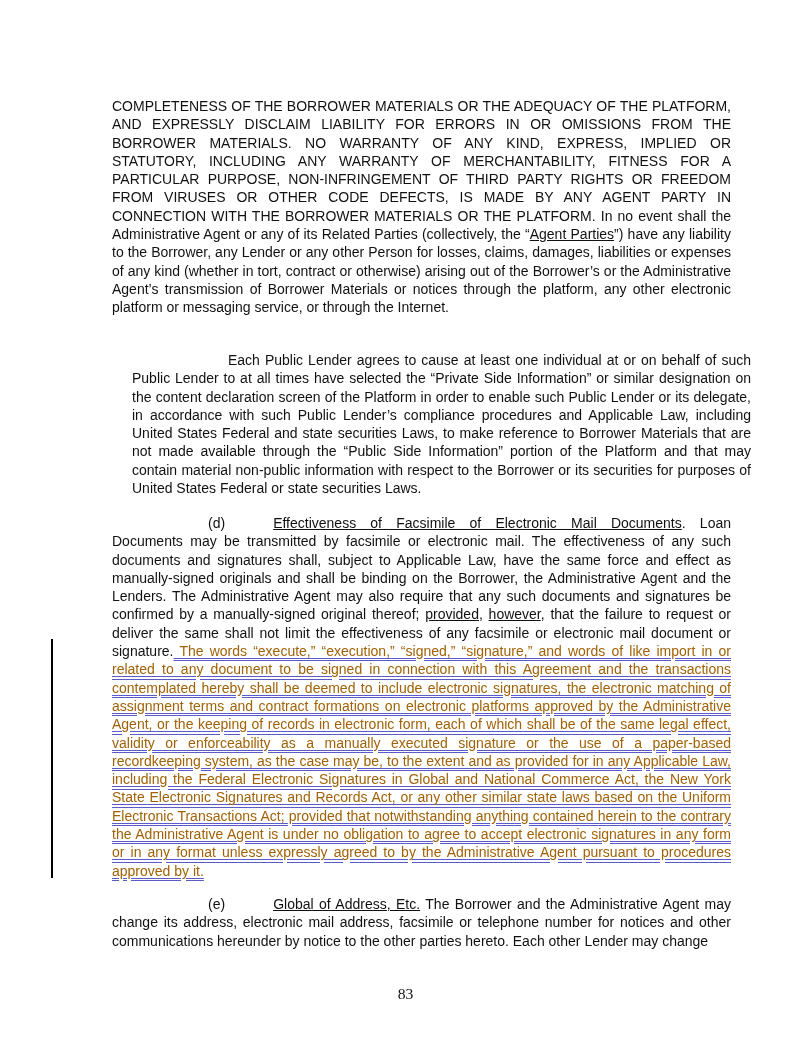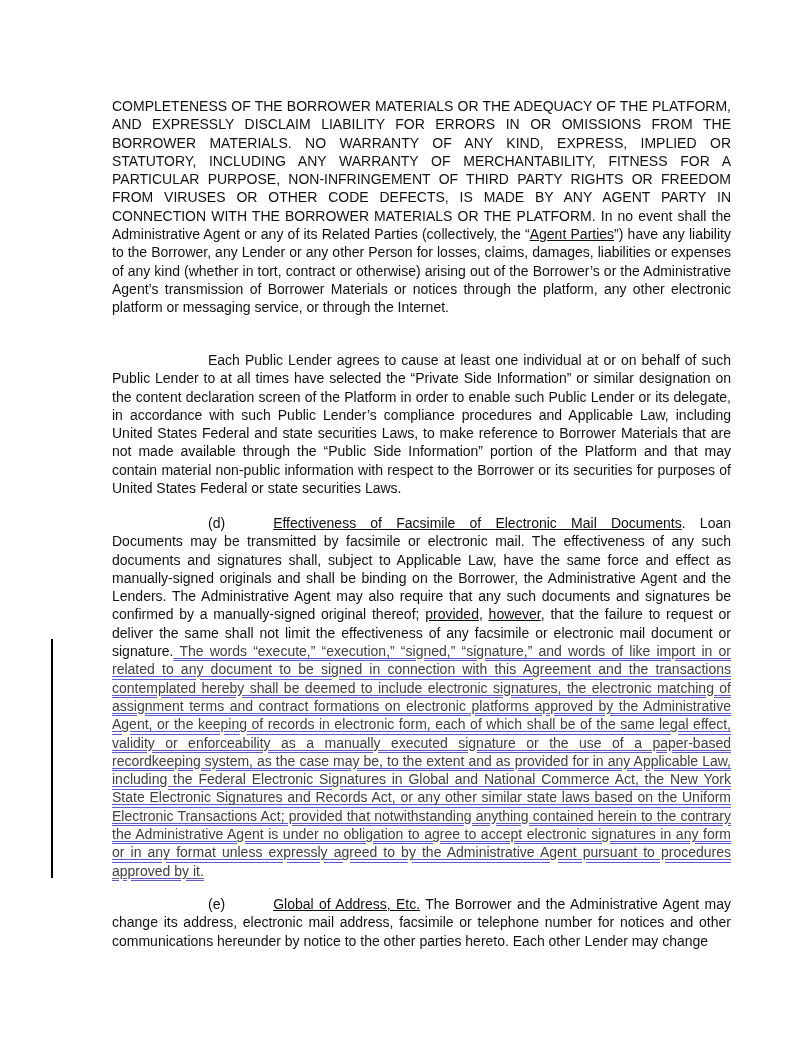--- a/index.html
+++ b/index.html
@@ -9,26 +9,26 @@
   }
   .text {
     position: absolute; left: 112px; width: 619px;
     font-family: Liberation Sans, sans-serif;
     font-size: 14px; line-height: 18.3px; color: #111;
     text-align: justify;
   }
   .text p { margin: 0; }
   .indent { text-indent: 96px; }
   .p1 { top: 97px; }
-  .p2 { top: 351px; }
+  .p2 { top: 351px; margin-left: 20px; }
   .p3 { top: 514px; }
   .p4 { top: 895px; }
   .u { text-decoration: underline; }
   .ins {
-    color: #404040;
+    color: #a16207;
     text-decoration-line: underline;
     text-decoration-style: double;
     text-decoration-color: #5a5ac8;
     text-underline-offset: 2px;
   }
   .tab { display: inline-block; width: 48px; }
   .change-bar {
     position: absolute; left: 51px; top: 639px; width: 2px; height: 239px; background: #000;
   }
   .page-number {
@@ -58,13 +58,14 @@
   </div>
 
   <div class="change-bar"></div>
 
   <div class="text p4 indent">
     <p>
       <span>(e)</span><span class="tab"></span><span class="u">Global of Address, Etc.</span><span>  The Borrower and the Administrative Agent may change its address, electronic mail address, facsimile or telephone number for notices and other communications hereunder by notice to the other parties hereto.  Each other Lender may change</span>
     </p>
   </div>
 
+  <div class="page-number">83</div>
 </div>
 
 </body></html>

